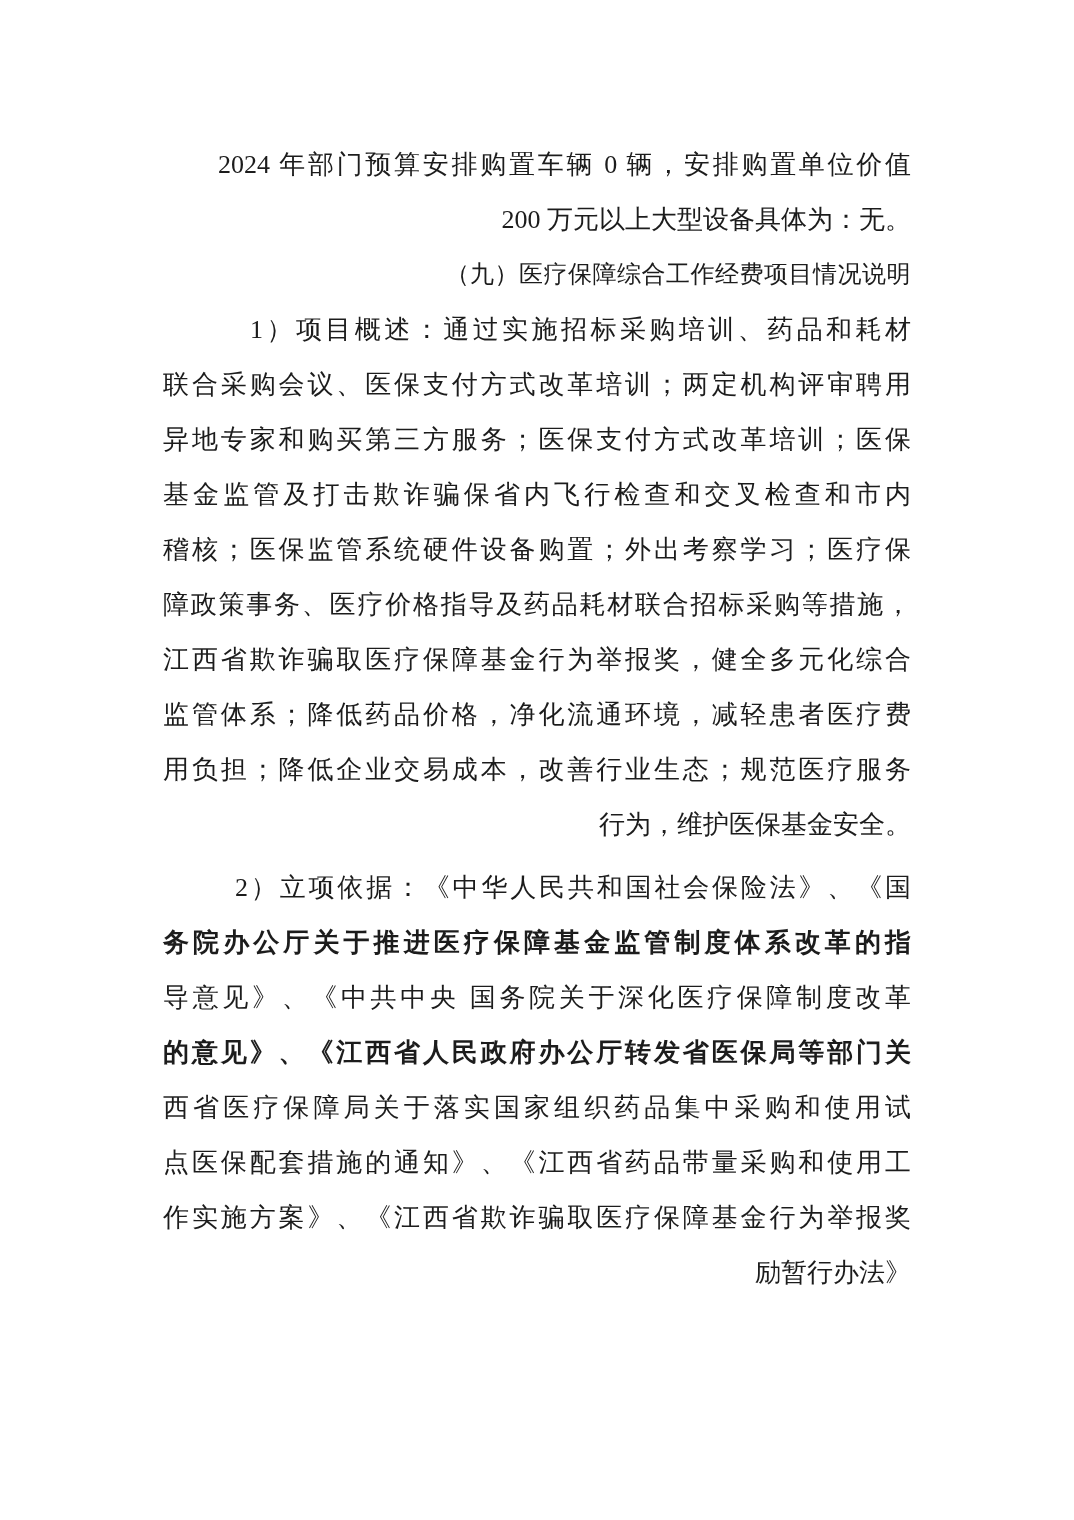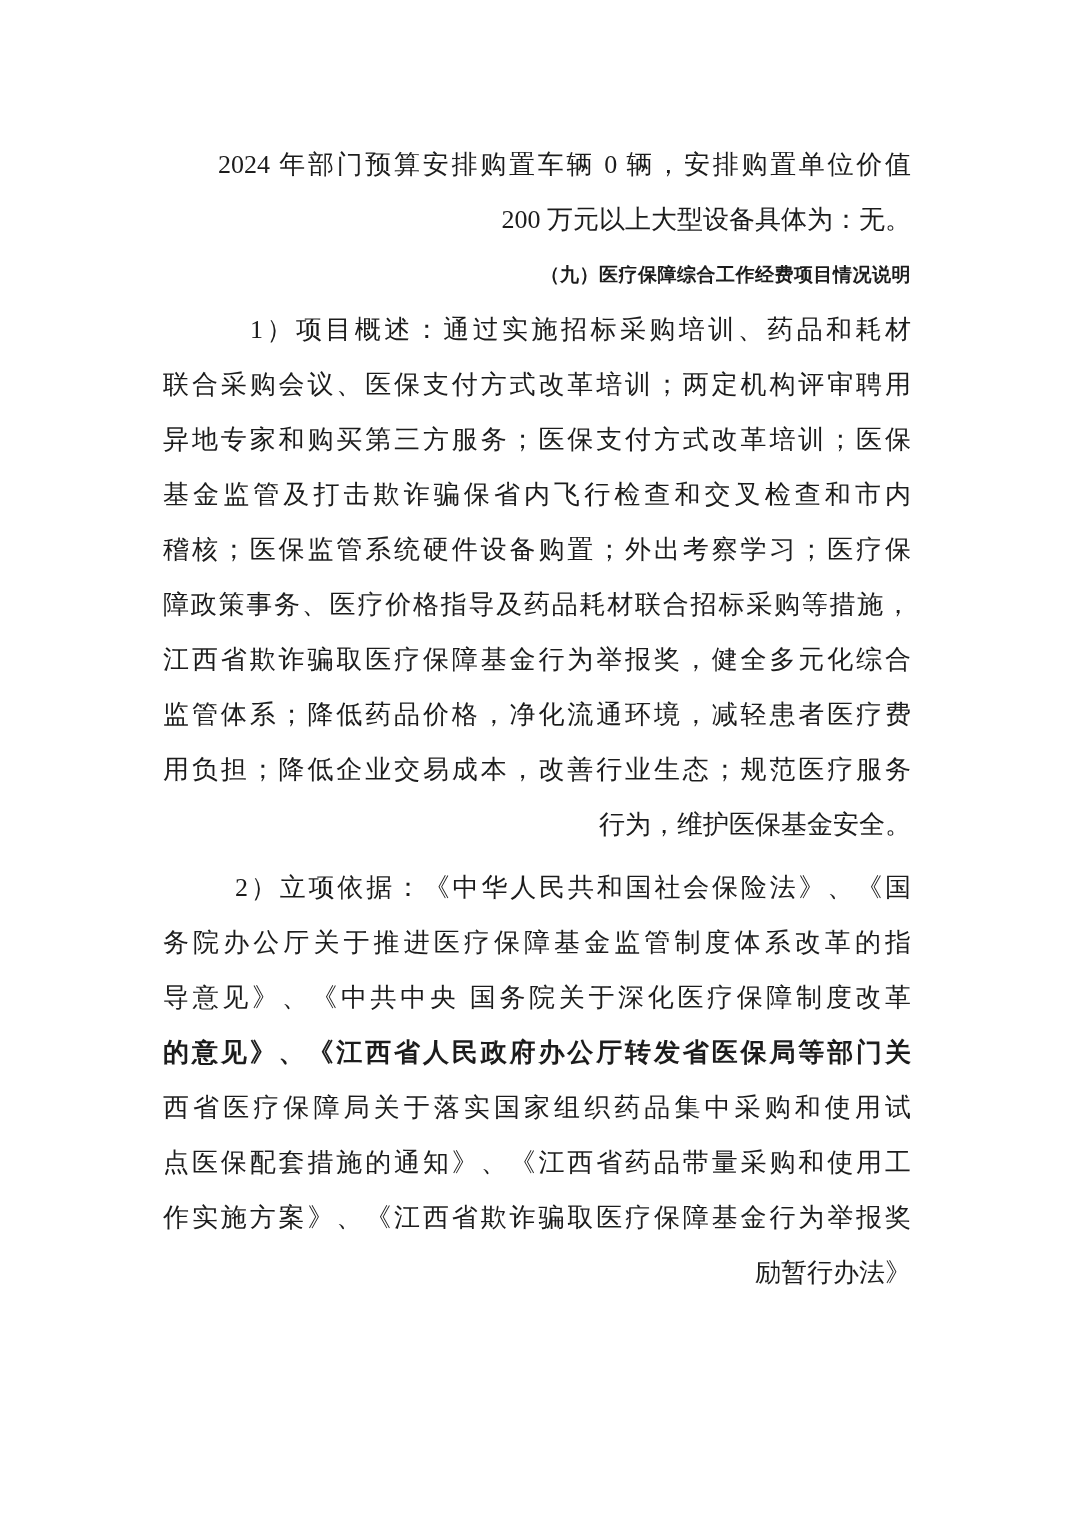--- a/index.html
+++ b/index.html
@@ -36,22 +36,22 @@
     text-align: right;
     word-break: keep-all;
     overflow: visible;
   }
   .line.fill {
     text-align: justify;
     text-align-last: justify;
     -moz-text-align-last: justify;
   }
   .block.heading .line {
-    font-weight: 700;
-    font-size: 19px;
+    font-weight: 400;
+    font-size: 24px;
     letter-spacing: 0.5px;
   }
 </style>
 </head>
 <body>
 
 <div class="page">
   <div class="doc-body">
       <div class="block paragraph">
         <div class="line fill" style="text-indent: 55px;">2024 年部门预算安排购置车辆 0 辆，安排购置单位价值</div>
@@ -67,21 +67,21 @@
         <div class="line fill" style="text-indent: 0px;">基金监管及打击欺诈骗保省内飞行检查和交叉检查和市内</div>
         <div class="line fill" style="text-indent: 0px;">稽核；医保监管系统硬件设备购置；外出考察学习；医疗保</div>
         <div class="line fill" style="text-indent: 0px;">障政策事务、医疗价格指导及药品耗材联合招标采购等措施，</div>
         <div class="line fill" style="text-indent: 0px;">江西省欺诈骗取医疗保障基金行为举报奖，健全多元化综合</div>
         <div class="line fill" style="text-indent: 0px;">监管体系；降低药品价格，净化流通环境，减轻患者医疗费</div>
         <div class="line fill" style="text-indent: 0px;">用负担；降低企业交易成本，改善行业生态；规范医疗服务</div>
         <div class="line" style="text-indent: 0px;">行为，维护医保基金安全。</div>
       </div>
       <div class="block paragraph extra-gap">
         <div class="line fill" style="text-indent: 72px;">2）立项依据：《中华人民共和国社会保险法》、《国</div>
-        <div class="line fill" style="text-indent: 0px;">务院办公厅关于推进医疗保障基金监管制度体系改革的指</div>
+        <div class="line fill" style="text-indent: 0px; font-weight: bold;">务院办公厅关于推进医疗保障基金监管制度体系改革的指</div>
         <div class="line fill" style="text-indent: 0px;">导意见》、《中共中央 国务院关于深化医疗保障制度改革</div>
         <div class="line fill" style="text-indent: 0px; font-weight: bold;">的意见》、《江西省人民政府办公厅转发省医保局等部门关</div>
         <div class="line fill" style="text-indent: 0px;">西省医疗保障局关于落实国家组织药品集中采购和使用试</div>
         <div class="line fill" style="text-indent: 0px;">点医保配套措施的通知》、《江西省药品带量采购和使用工</div>
         <div class="line fill" style="text-indent: 0px;">作实施方案》、《江西省欺诈骗取医疗保障基金行为举报奖</div>
         <div class="line" style="text-indent: 0px;">励暂行办法》</div>
       </div>
     </div>
 </div>
 

